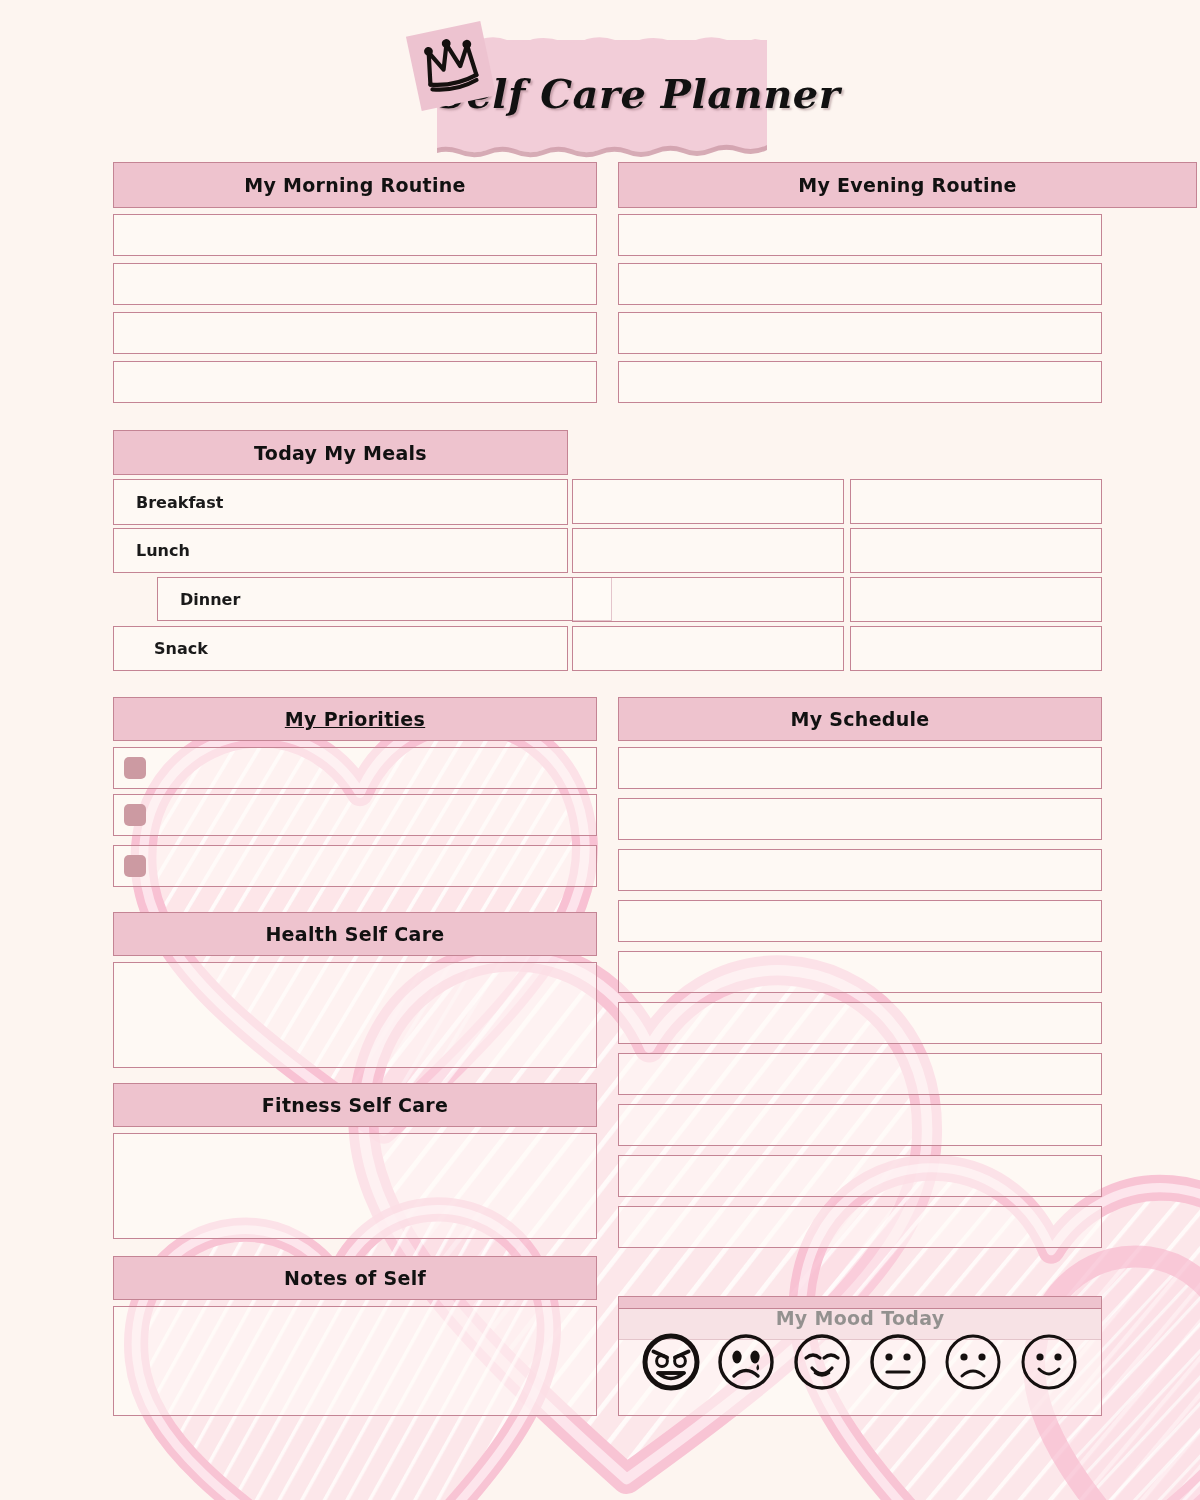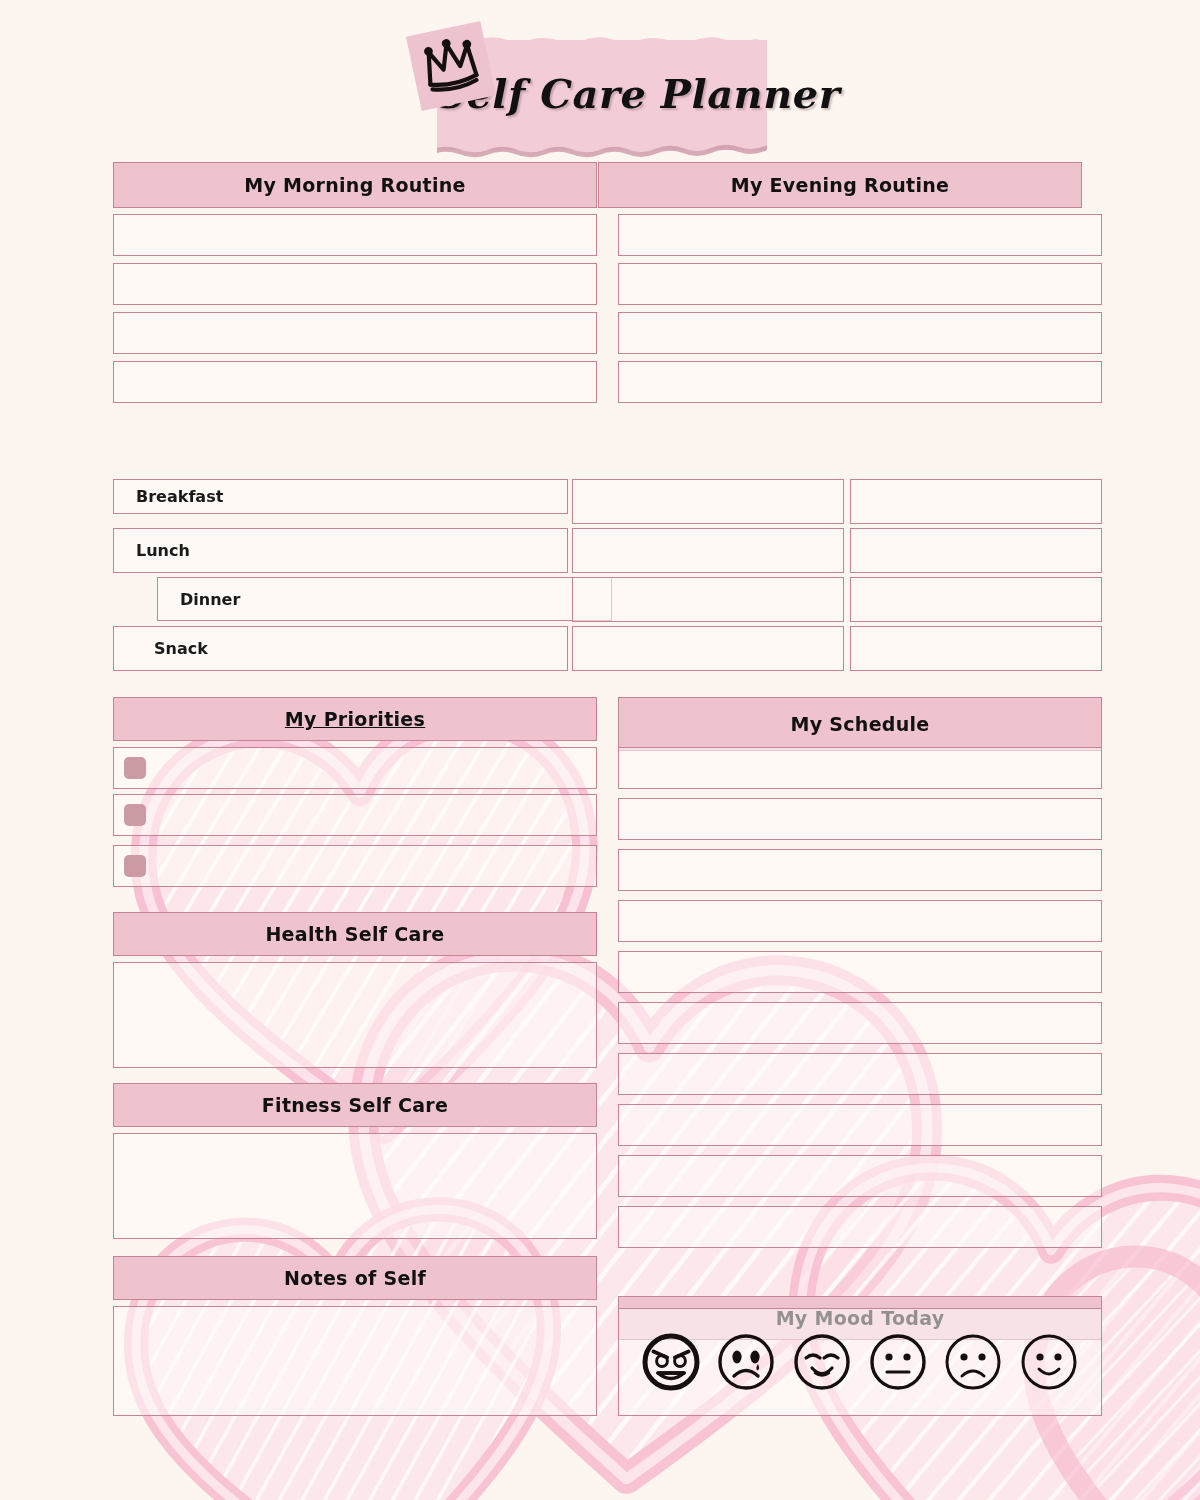--- a/index.html
+++ b/index.html
@@ -207,28 +207,29 @@
       </svg>
     </div>
   </div>
 
   <div class="band abs" style="left:113px; top:162px; width:484px; height:46px;">My Morning Routine</div>
   <div class="slot abs" style="left:113px; top:214px; width:484px; height:42px;"></div>
   <div class="slot abs" style="left:113px; top:263px; width:484px; height:42px;"></div>
   <div class="slot abs" style="left:113px; top:312px; width:484px; height:42px;"></div>
   <div class="slot abs" style="left:113px; top:361px; width:484px; height:42px;"></div>
 
-  <div class="band abs" style="left:598px; top:162px; width:484px; height:46px;">My Evening Routine</div>
+  <div class="band abs" style="left:618px; top:162px; width:579px; height:46px;">My Evening Routine</div>
   <div class="slot abs" style="left:618px; top:214px; width:484px; height:42px;"></div>
   <div class="slot abs" style="left:618px; top:263px; width:484px; height:42px;"></div>
   <div class="slot abs" style="left:618px; top:312px; width:484px; height:42px;"></div>
   <div class="slot abs" style="left:618px; top:361px; width:484px; height:42px;"></div>
 
-
-  <div class="slot meal-label abs" style="left:113px; top:479px; width:455px; height:35px;">Breakfast</div>
+  <div class="band abs" style="left:113px; top:430px; width:455px; height:45px;">Today My Meals</div>
+
+  <div class="slot meal-label abs" style="left:113px; top:479px; width:455px; height:46px;">Breakfast</div>
   <div class="slot abs" style="left:572px; top:479px; width:272px; height:45px;"></div>
   <div class="slot abs" style="left:850px; top:479px; width:252px; height:45px;"></div>
 
   <div class="slot meal-label abs" style="left:113px; top:528px; width:455px; height:45px;">Lunch</div>
   <div class="slot abs" style="left:572px; top:528px; width:272px; height:45px;"></div>
   <div class="slot abs" style="left:850px; top:528px; width:252px; height:45px;"></div>
 
   <div class="slot meal-label abs" style="left:113px; top:577px; width:455px; height:44px;margin-left:44px;">Dinner</div>
   <div class="slot abs" style="left:572px; top:577px; width:272px; height:45px;"></div>
   <div class="slot abs" style="left:850px; top:577px; width:252px; height:45px;"></div>
@@ -250,21 +251,21 @@
 
   <div class="band abs" style="left:113px; top:912px; width:484px; height:44px;">Health Self Care</div>
   <div class="slot abs" style="left:113px; top:962px; width:484px; height:106px;"></div>
 
   <div class="band abs" style="left:113px; top:1083px; width:484px; height:44px;">Fitness Self Care</div>
   <div class="slot abs" style="left:113px; top:1133px; width:484px; height:106px;"></div>
 
   <div class="band abs" style="left:113px; top:1256px; width:484px; height:44px;">Notes of Self</div>
   <div class="slot abs" style="left:113px; top:1306px; width:484px; height:110px;"></div>
 
-  <div class="band abs" style="left:618px; top:697px; width:484px; height:54px;">My Schedule</div>
+  <div class="band abs" style="left:618px; top:697px; width:484px; height:44px;">My Schedule</div>
   <div class="slot abs" style="left:618px; top:747px; width:484px; height:42px;"></div>
   <div class="slot abs" style="left:618px; top:798px; width:484px; height:42px;"></div>
   <div class="slot abs" style="left:618px; top:849px; width:484px; height:42px;"></div>
   <div class="slot abs" style="left:618px; top:900px; width:484px; height:42px;"></div>
   <div class="slot abs" style="left:618px; top:951px; width:484px; height:42px;"></div>
   <div class="slot abs" style="left:618px; top:1002px; width:484px; height:42px;"></div>
   <div class="slot abs" style="left:618px; top:1053px; width:484px; height:42px;"></div>
   <div class="slot abs" style="left:618px; top:1104px; width:484px; height:42px;"></div>
   <div class="slot abs" style="left:618px; top:1155px; width:484px; height:42px;"></div>
   <div class="slot abs" style="left:618px; top:1206px; width:484px; height:42px;"></div>

